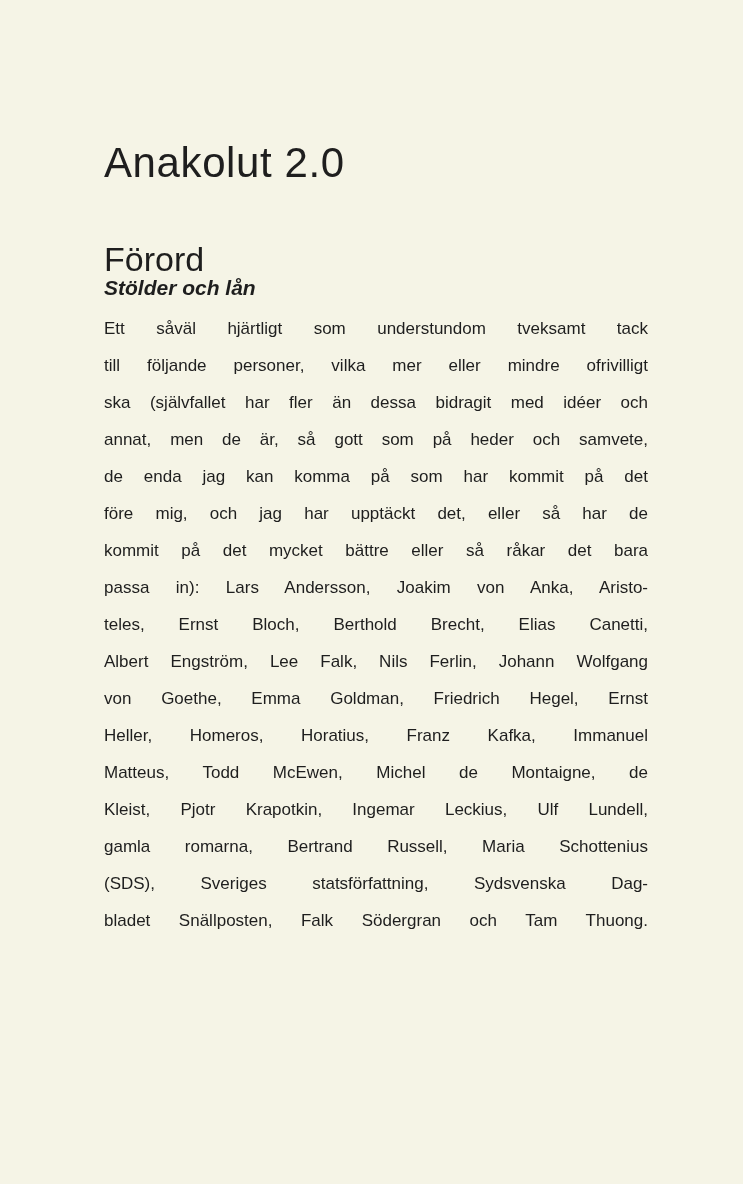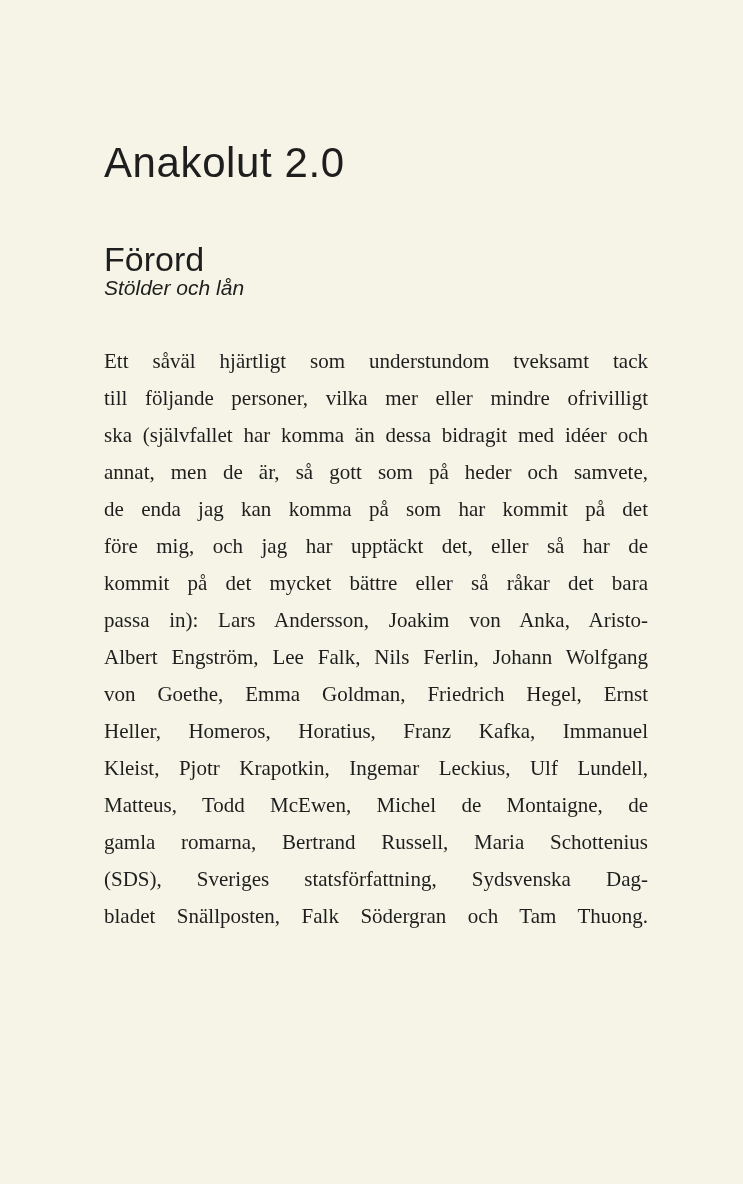--- a/index.html
+++ b/index.html
@@ -39,31 +39,30 @@
     font-weight: 400;
     white-space: nowrap;
   }
   .subheading {
     position: absolute;
     left: 104px;
     top: 277px;
     font-size: 21px;
     line-height: 1;
     font-style: italic;
-    font-weight: 400;
+    font-weight: 700;
     white-space: nowrap;
   }
   .paragraph {
     position: absolute;
     left: 104px;
-    top: 343px;
+    top: 310px;
     width: 544px;
-    font-size: 21px;
+    font-size: 17px;
     font-weight: 400;
-    font-family: Liberation Serif, serif;
   }
   .paragraph .line {
     height: 37px;
     line-height: 37px;
     text-align: justify;
     text-align-last: justify;
     overflow: visible;
   }
 </style>
 </head>
@@ -72,28 +71,29 @@
 <main class="page">
   <h1 class="title">Anakolut 2.0</h1>
 
   <h2 class="section-heading">Förord</h2>
 
   <div class="subheading">Stölder och lån</div>
 
   <div class="paragraph">
       <div class="line">Ett såväl hjärtligt som understundom tveksamt tack</div>
       <div class="line">till följande personer, vilka mer eller mindre ofrivilligt</div>
-      <div class="line">ska (självfallet har komma än dessa bidragit med idéer och</div>
+      <div class="line">ska (självfallet har fler än dessa bidragit med idéer och</div>
       <div class="line">annat, men de är, så gott som på heder och samvete,</div>
       <div class="line">de enda jag kan komma på som har kommit på det</div>
       <div class="line">före mig, och jag har upptäckt det, eller så har de</div>
       <div class="line">kommit på det mycket bättre eller så råkar det bara</div>
       <div class="line">passa in): Lars Andersson, Joakim von Anka, Aristo-</div>
+      <div class="line">teles, Ernst Bloch, Berthold Brecht, Elias Canetti,</div>
       <div class="line">Albert Engström, Lee Falk, Nils Ferlin, Johann Wolfgang</div>
       <div class="line">von Goethe, Emma Goldman, Friedrich Hegel, Ernst</div>
       <div class="line">Heller, Homeros, Horatius, Franz Kafka, Immanuel</div>
+      <div class="line">Matteus, Todd McEwen, Michel de Montaigne, de</div>
       <div class="line">Kleist, Pjotr Krapotkin, Ingemar Leckius, Ulf Lundell,</div>
-      <div class="line">Matteus, Todd McEwen, Michel de Montaigne, de</div>
       <div class="line">gamla romarna, Bertrand Russell, Maria Schottenius</div>
       <div class="line">(SDS), Sveriges statsförfattning, Sydsvenska Dag-</div>
       <div class="line">bladet Snällposten, Falk Södergran och Tam Thuong.</div>
     </div>
 </main>
 
 </body></html>

